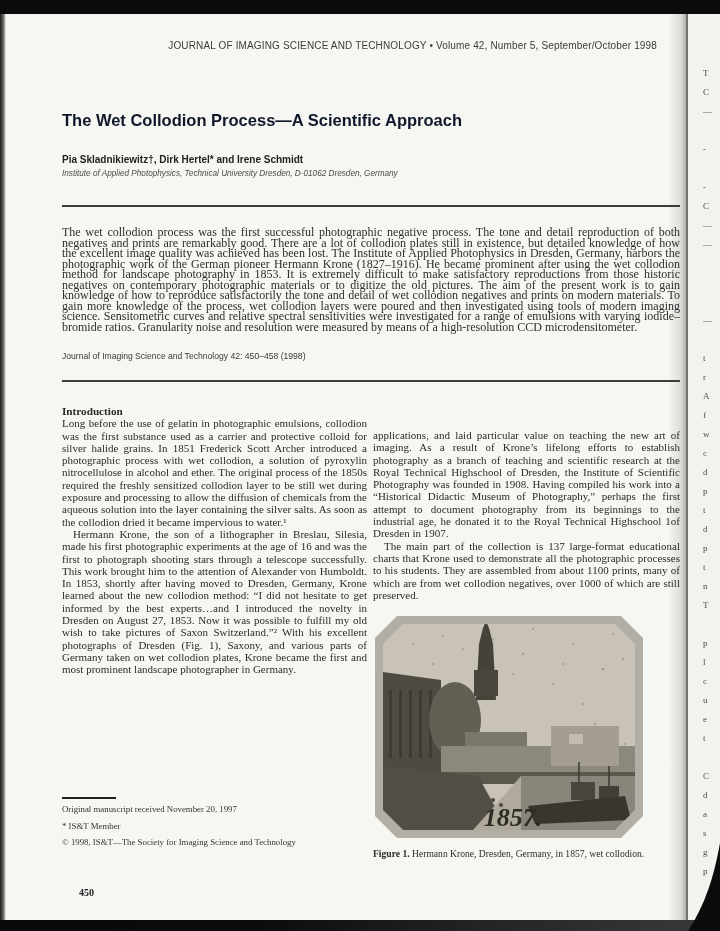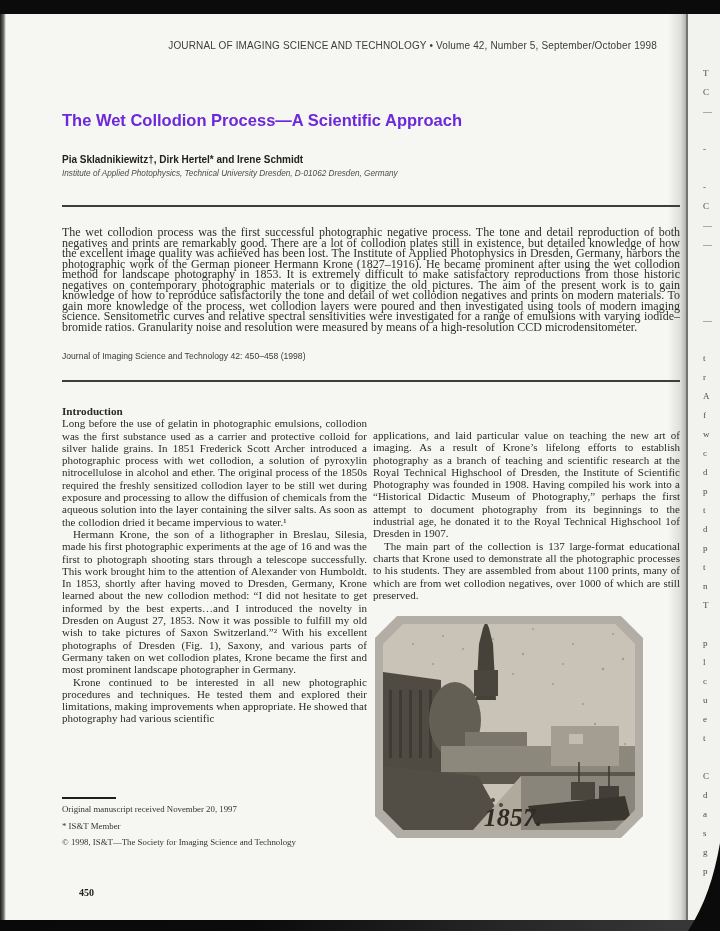--- a/index.html
+++ b/index.html
@@ -25,21 +25,21 @@
   .edge-fragments{ position:absolute; left:703px; top:26px; width:16px;
                  font-family:"Liberation Serif",serif; font-size:9px; line-height:19px; color:#4c4c4c;
                  white-space:pre; }
   .edge-fragments div { height:19px; }
   .curl { position:absolute; right:0; bottom:0; }
 
   
   .journal-header { position:absolute; left:62px; top:40px; width:595px; text-align:right;
                     font-family:"Liberation Sans",sans-serif; font-size:10px; letter-spacing:.15px; color:#3c3c3c; }
   .title   { position:absolute; left:62px; top:111px; width:560px;
-             font-family:"Liberation Sans",sans-serif; font-weight:bold; font-size:16.5px; color:#6d28d9; }
+             font-family:"Liberation Sans",sans-serif; font-weight:bold; font-size:16.5px; color:#0f172a; }
   .authors { position:absolute; left:62px; top:154px; width:560px;
              font-family:"Liberation Sans",sans-serif; font-weight:bold; font-size:10px; color:#222; }
   .affiliation { position:absolute; left:62px; top:169px; width:560px;
              font-family:"Liberation Sans",sans-serif; font-style:italic; font-size:8.2px; color:#4b4b4b; }
   .rule-1 { position:absolute; left:62px; top:205px; width:618px; height:2px; background:#3d3d3d; }
   .abstract { position:absolute; left:62px; top:227px; width:618px;
              font-size:12px; line-height:10.55px; text-align:justify; color:#2e2e2e; }
   .citation { position:absolute; left:62px; top:351px; width:500px;
              font-family:"Liberation Sans",sans-serif; font-size:8.6px; color:#3a3a3a; }
   .rule-2 { position:absolute; left:62px; top:380px; width:618px; height:2px; background:#3d3d3d; }
@@ -89,21 +89,20 @@
 <div class="abstract">The wet collodion process was the first successful photographic negative process. The tone and detail reproduction of both negatives and prints are remarkably good. There are a lot of collodion plates still in existence, but detailed knowledge of how the excellent image quality was achieved has been lost. The Institute of Applied Photophysics in Dresden, Germany, harbors the photographic work of the German pioneer Hermann Krone (1827–1916). He became prominent after using the wet collodion method for landscape photography in 1853. It is extremely difficult to make satisfactory reproductions from those historic negatives on contemporary photographic materials or to digitize the old pictures. The aim of the present work is to gain knowledge of how to reproduce satisfactorily the tone and detail of wet collodion negatives and prints on modern materials. To gain more knowledge of the process, wet collodion layers were poured and then investigated using tools of modern imaging science. Sensitometric curves and relative spectral sensitivities were investigated for a range of emulsions with varying iodide–bromide ratios. Granularity noise and resolution were measured by means of a high-resolution CCD microdensitometer.</div>
 <div class="citation">Journal of Imaging Science and Technology 42: 450–458 (1998)</div>
 <div class="rule-2"></div>
 
 <div class="col col-left">
   <h3>Introduction</h3>
   <div>
 
   <p>Long before the use of gelatin in photographic emulsions, collodion was the first substance used as a carrier and protective colloid for silver halide grains. In 1851 Frederick Scott Archer introduced a photographic process with wet collodion, a solution of pyroxylin nitrocellulose in alcohol and ether. The original process of the 1850s required the freshly sensitized collodion layer to be still wet during exposure and processing to allow the diffusion of chemicals from the aqueous solution into the layer containing the silver salts. As soon as the collodion dried it became impervious to water.¹</p>
       <p>Hermann Krone, the son of a lithographer in Breslau, Silesia, made his first photographic experiments at the age of 16 and was the first to photograph shooting stars through a telescope successfully. This work brought him to the attention of Alexander von Humboldt. In 1853, shortly after having moved to Dresden, Germany, Krone learned about the new collodion method: “I did not hesitate to get informed by the best experts…and I introduced the novelty in Dresden on August 27, 1853. Now it was possible to fulfill my old wish to take pictures of Saxon Switzerland.”² With his excellent photographs of Dresden (Fig. 1), Saxony, and various parts of Germany taken on wet collodion plates, Krone became the first and most prominent landscape photographer in Germany.</p>
-      <p>Krone continued to be interested in all new photographic procedures and techniques. He tested them and explored their limitations, making improvements when appropriate. He showed that photography had various scientific</p>
     </div>
 </div>
 
 <div class="footnotes">
   <div class="fnrule"></div>
   <div>
 
   <p>Original manuscript received November 20, 1997</p>
       <p>*  IS&amp;T Member</p>
       <p>© 1998, IS&amp;T—The Society for Imaging Science and Technology</p>
@@ -182,15 +181,18 @@
         <rect x="198" y="168" width="24" height="18" fill="#4a463e"></rect>
         <rect x="226" y="172" width="20" height="14" fill="#433f38"></rect>
         <polygon points="155,192 252,182 258,206 162,210" fill="#39362f"></polygon>
         <circle cx="120" cy="186" r="2" fill="#4b4740"></circle>
           <circle cx="128" cy="191" r="2" fill="#4b4740"></circle>
 
         <text x="140" y="212" text-anchor="middle" font-family="Liberation Serif, serif" font-weight="bold" font-style="italic" font-size="26" fill="#2f2c26">1857.</text>
       </g>
     </svg>
   </div>
+  <div class="caption">
+    <span class="cap-label">Figure 1.</span><span> Hermann Krone, Dresden, Germany, in 1857, wet collodion.</span>
+  </div>
 </div>
 
 <div class="page-number">450</div>
 
 </body></html>

